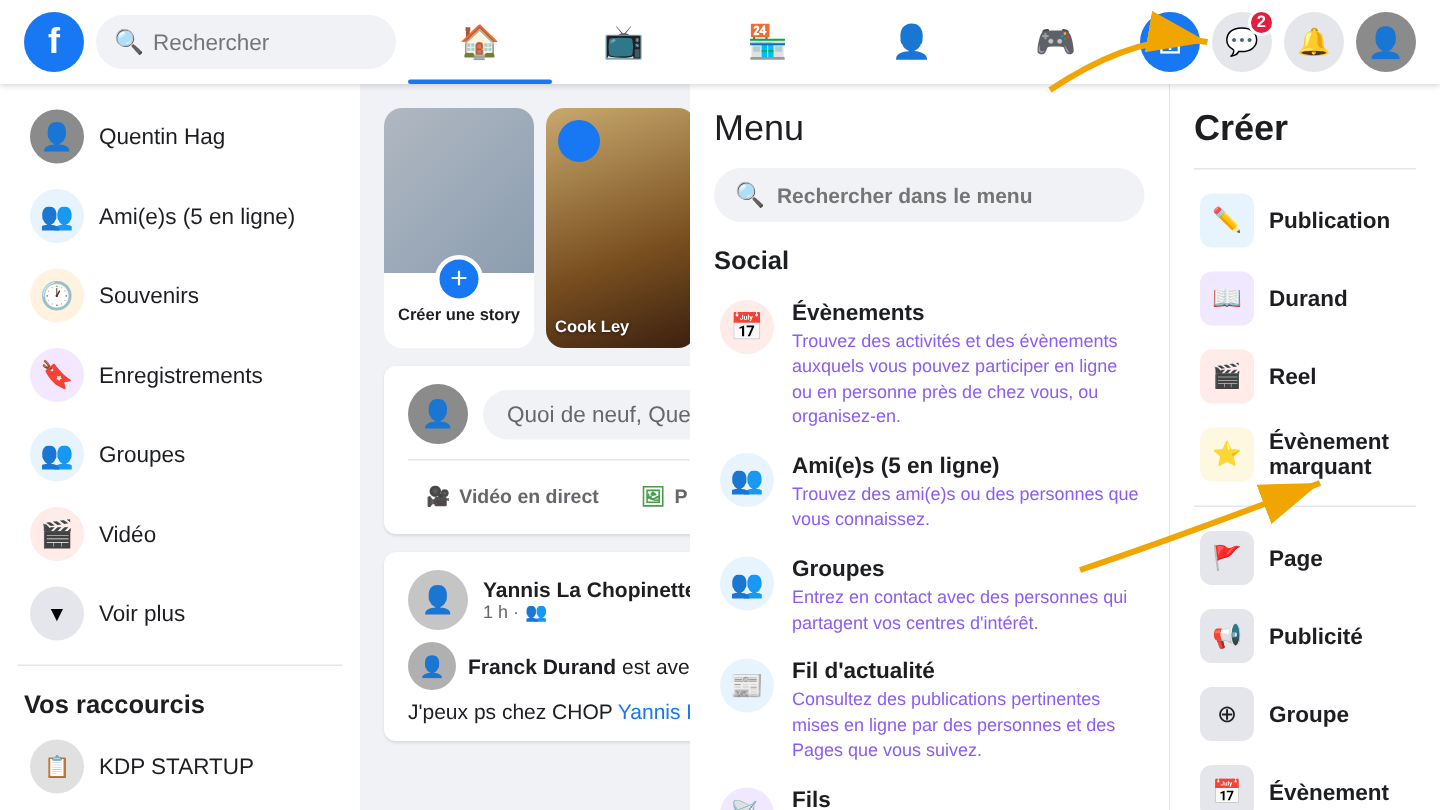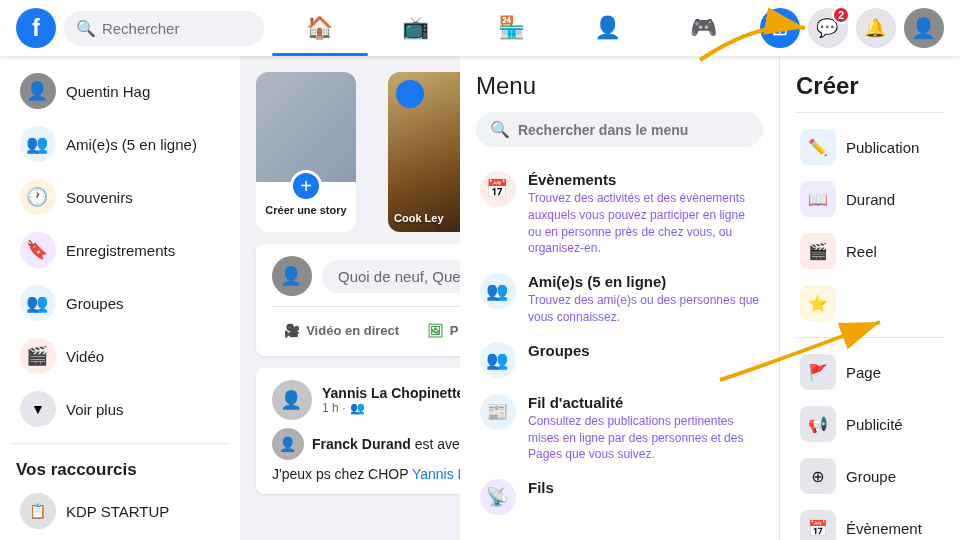--- a/index.html
+++ b/index.html
@@ -68,21 +68,21 @@
     .menu-item-text { flex: 1; }
     .menu-item-title { font-size: 15px; font-weight: 700; color: #1c1e21; }
     .menu-item-desc { font-size: 12px; color: #8b5cf6; line-height: 1.4; margin-top: 2px; }
 
     
     .create-panel { width: 180px; background: #fff; padding: 16px; overflow-y: auto; }
     .create-title { font-size: 24px; font-weight: 700; color: #1c1e21; margin-bottom: 12px; }
     .create-divider { border: none; border-top: 1px solid #e4e6eb; margin: 8px 0; }
     .create-item { display: flex; align-items: center; gap: 10px; padding: 8px 4px; cursor: pointer; border-radius: 8px; }
     .create-item-icon { width: 36px; height: 36px; background: #e4e6eb; border-radius: 8px; display: flex; align-items: center; justify-content: center; font-size: 16px; flex-shrink: 0; }
-    .create-item-label { font-size: 15px; font-weight: 400; color: #1c1e21; }
+    .create-item-label { font-size: 15px; font-weight: 700; color: #1c1e21; }
 
     
     .arrow-overlay { position: absolute; top: 0; left: 0; width: 100%; height: 100%; pointer-events: none; z-index: 200; }
   </style>
 </head>
 <body>
 
 <div class="header">
   <div class="header-left">
     <div class="fb-logo">f</div>
@@ -168,21 +168,21 @@
   <div class="feed">
 
     <div class="stories-row">
       <div class="story-card create">
         <div class="story-img-top" style="background: linear-gradient(135deg, #b0b8c1 0%, #8b9db0 100%);"></div>
         <div class="story-bottom">
           <div class="story-create-btn">+</div>
           <span class="story-title">Créer une story</span>
         </div>
       </div>
-      <div class="story-card" style="background: linear-gradient(180deg, #a09060 0%, #5a4020 100%); margin-left: 24px;">
+      <div class="story-card" style="background: linear-gradient(180deg, #a09060 0%, #5a4020 100%);">
         <div style="width:100%; height:100%; background: linear-gradient(160deg, #c8a96e 0%, #7a5020 60%, #3a2010 100%); display:flex; align-items:flex-end; padding:8px;">
           <div style="position:absolute; top:8px; left:8px; width:28px; height:28px; border-radius:50%; background:#1877f2; border:3px solid #1877f2;"></div>
           <span class="story-label">Cook Ley</span>
         </div>
       </div>
 
       <div class="story-card" style="background: linear-gradient(160deg, #556 0%, #334 100%); opacity:0.7; width:60px;">
       </div>
     </div>
 
@@ -231,39 +231,41 @@
     </div>
   </div>
 
   <div class="menu-overlay">
     <div class="menu-panel">
       <div class="menu-title">Menu</div>
       <div class="menu-search">
         <span>🔍</span>
         <input type="text" style="background: transparent; border: none; outline: none; font-size: 14px; color: rgb(101, 103, 107); width: 100%; font-weight: bold;" placeholder="Rechercher dans le menu">
       </div>
+      <div class="menu-section-title">Social</div>
 
       <div class="menu-item">
         <div class="menu-item-icon red">📅</div>
         <div class="menu-item-text">
           <div class="menu-item-title">Évènements</div>
           <div class="menu-item-desc">Trouvez des activités et des évènements auxquels vous pouvez participer en ligne ou en personne près de chez vous, ou organisez-en.</div>
         </div>
       </div>
       <div class="menu-item">
         <div class="menu-item-icon blue">👥</div>
         <div class="menu-item-text">
           <div class="menu-item-title">Ami(e)s (5 en ligne)</div>
           <div class="menu-item-desc">Trouvez des ami(e)s ou des personnes que vous connaissez.</div>
         </div>
       </div>
       <div class="menu-item">
         <div class="menu-item-icon blue">👥</div>
         <div class="menu-item-text">
           <div class="menu-item-title">Groupes</div>
+          <div class="menu-item-desc">Entrez en contact avec des personnes qui partagent vos centres d'intérêt.</div>
         </div>
       </div>
       <div class="menu-item">
         <div class="menu-item-icon blue">📰</div>
         <div class="menu-item-text">
           <div class="menu-item-title">Fil d'actualité</div>
           <div class="menu-item-desc">Consultez des publications pertinentes mises en ligne par des personnes et des Pages que vous suivez.</div>
         </div>
       </div>
       <div class="menu-item">
@@ -286,20 +288,21 @@
       <div class="create-item">
         <div class="create-item-icon" style="background:#f0e8ff; color:#7b2cf0;">📖</div>
         <span class="create-item-label">Durand</span>
       </div>
       <div class="create-item">
         <div class="create-item-icon" style="background:#ffebe8; color:#e41e3f;">🎬</div>
         <span class="create-item-label">Reel</span>
       </div>
       <div class="create-item">
         <div class="create-item-icon" style="background:#fff8e1; color:#f9a825;">⭐</div>
+        <span class="create-item-label">Évènement marquant</span>
       </div>
       <hr class="create-divider">
       <div class="create-item">
         <div class="create-item-icon" style="background:#e4e6eb; color:#1c1e21;">🚩</div>
         <span class="create-item-label">Page</span>
       </div>
       <div class="create-item">
         <div class="create-item-icon" style="background:#e4e6eb; color:#1c1e21;">📢</div>
         <span class="create-item-label">Publicité</span>
       </div>

